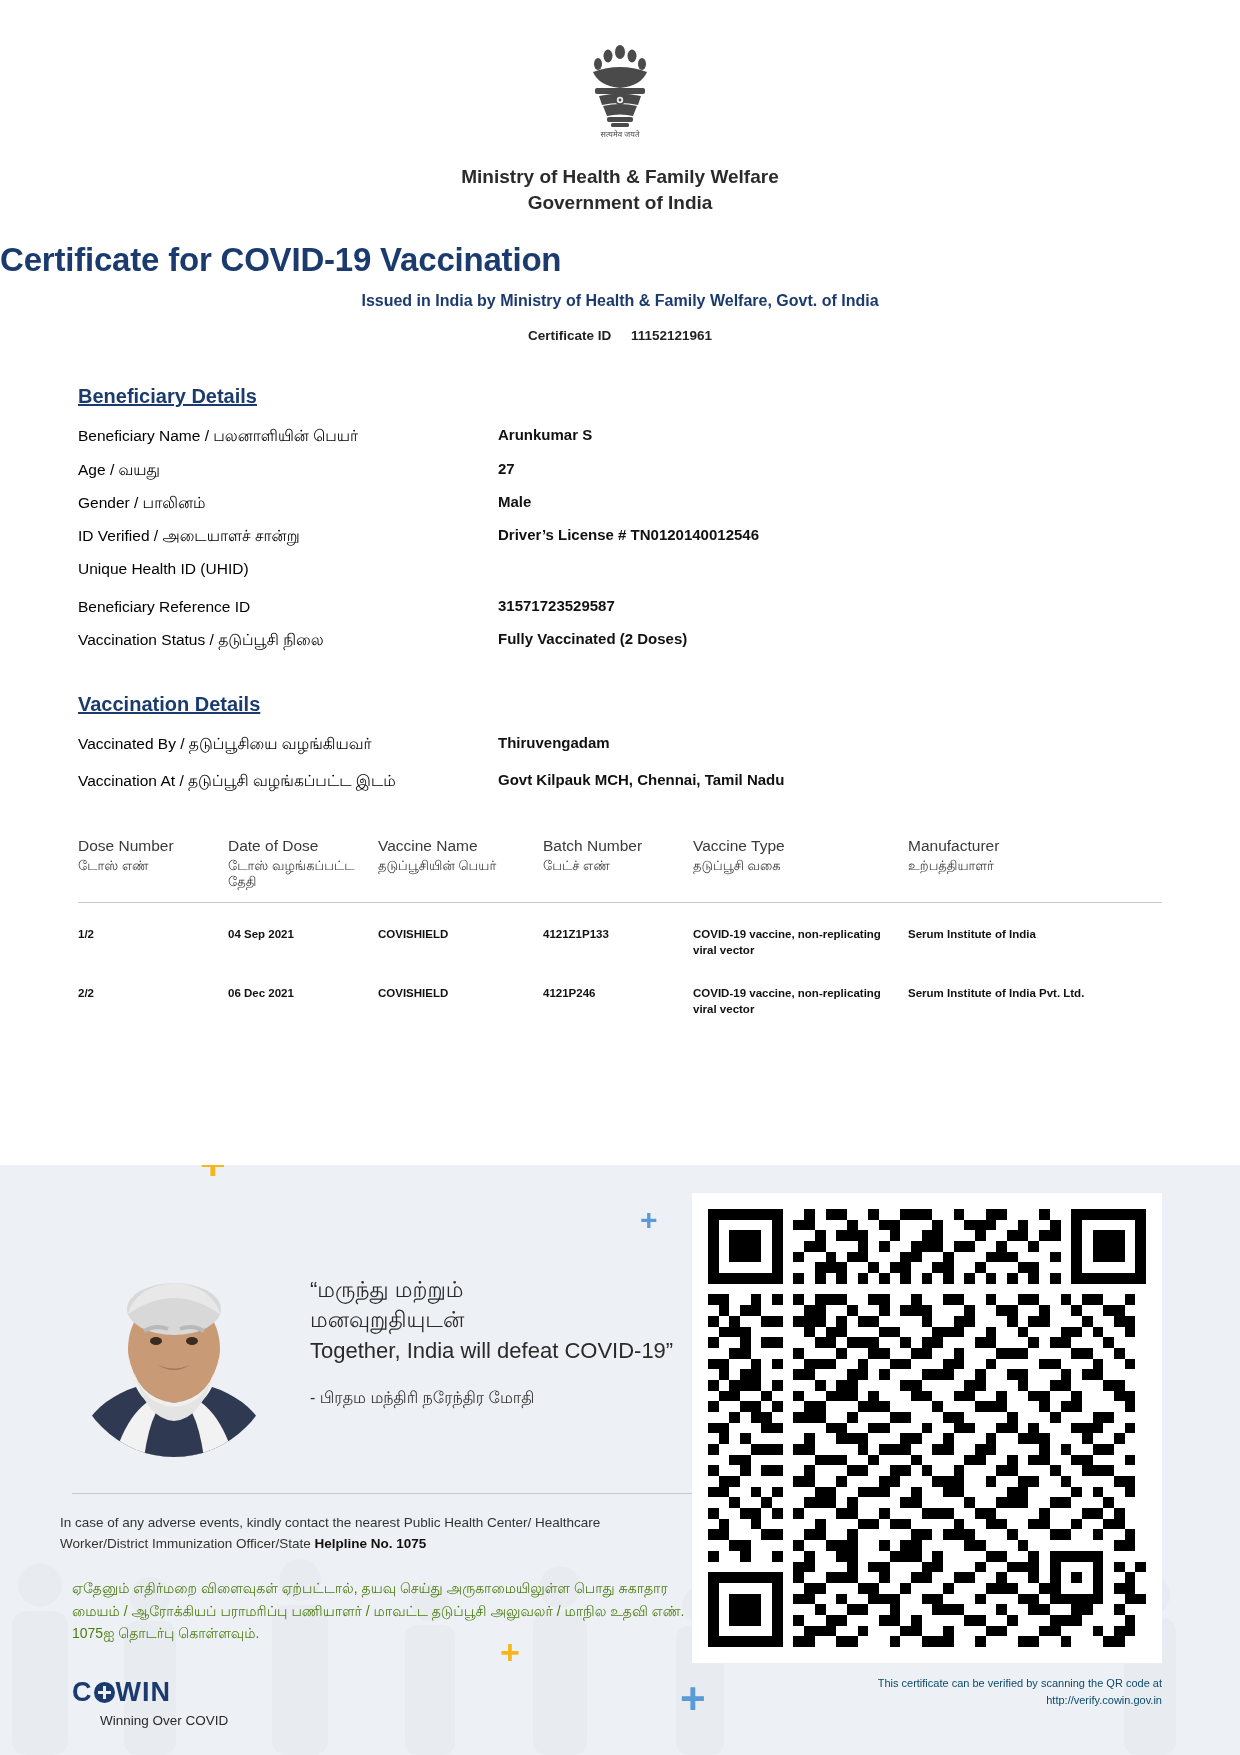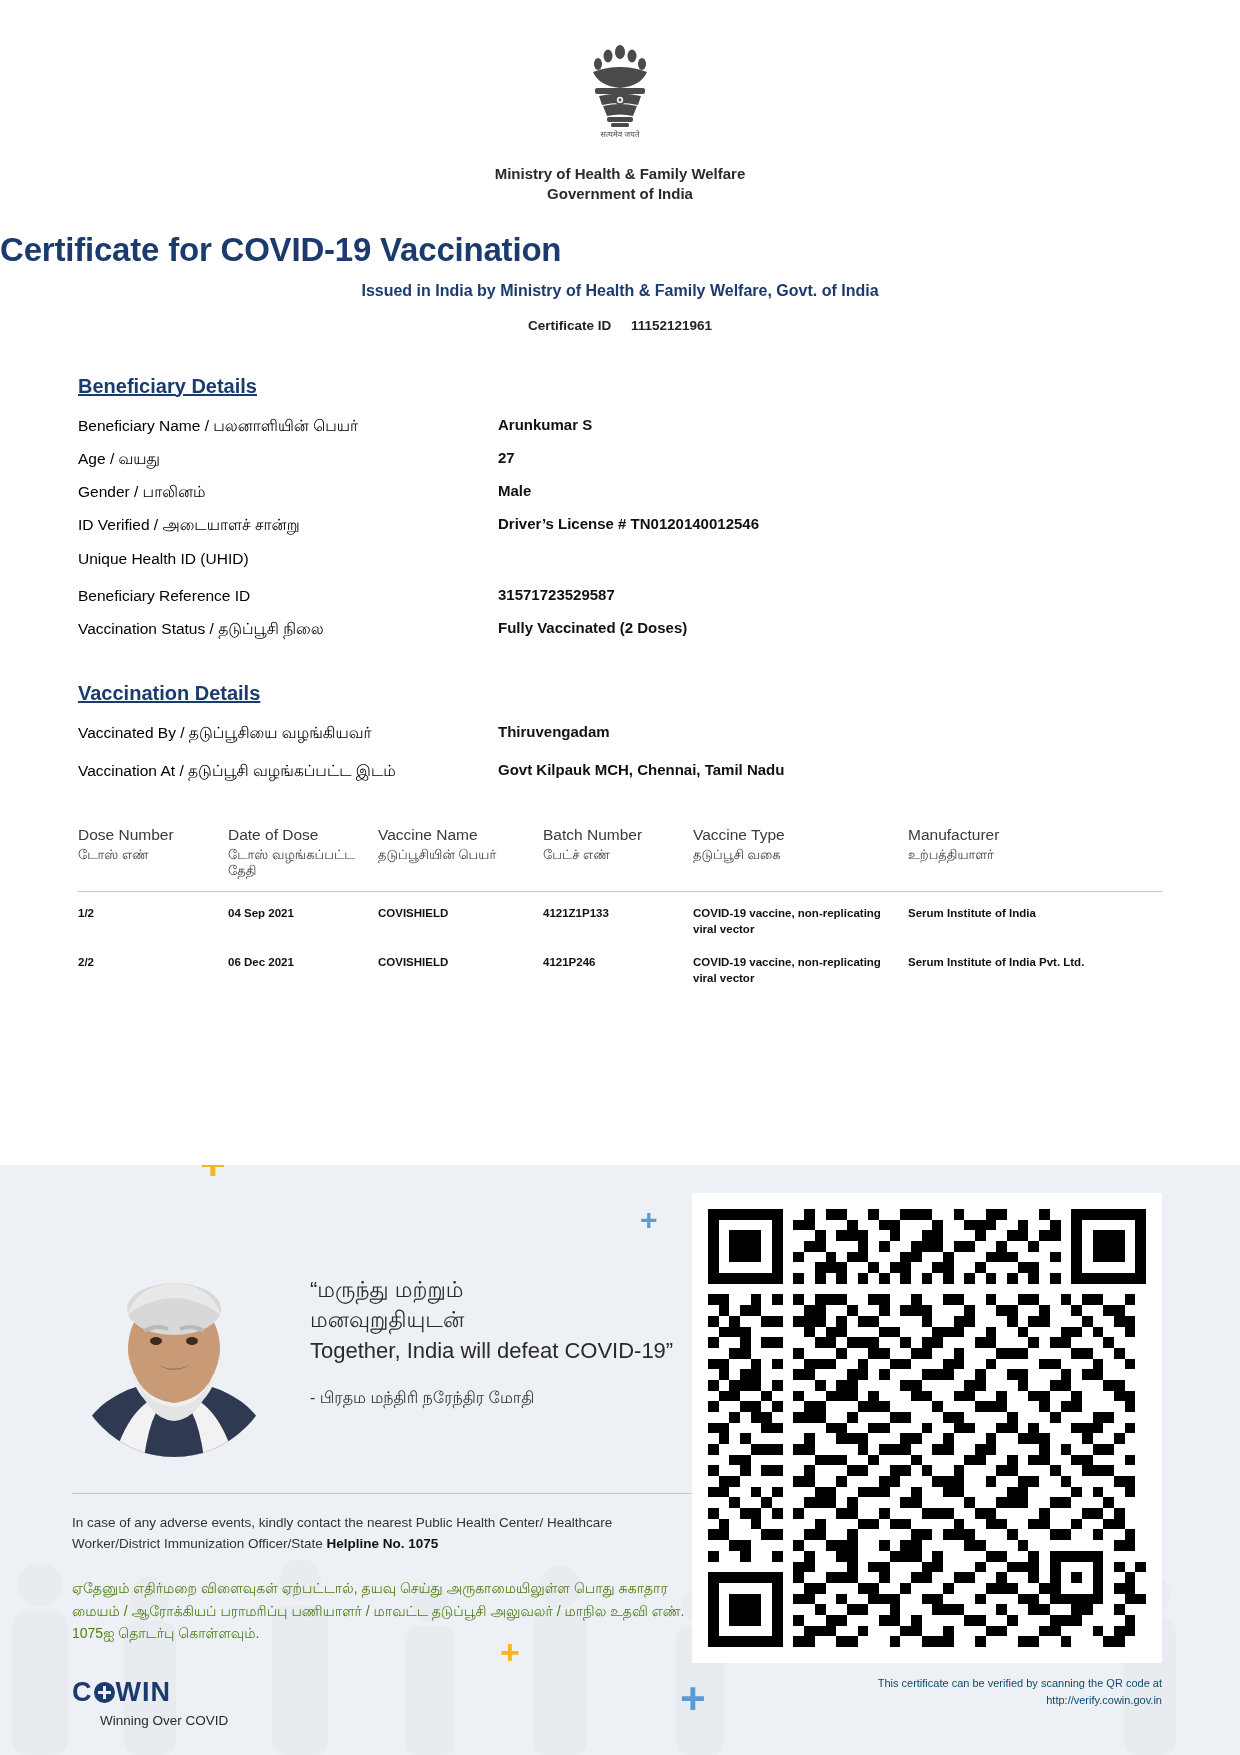--- a/index.html
+++ b/index.html
@@ -11,21 +11,21 @@
     color:#222;
     position:relative;
     overflow:hidden;
   }
 
   
   .emblem-wrap { text-align:center; padding-top:38px; }
   .emblem { width:78px; height:118px; display:inline-block; }
   .ministry {
     text-align:center;
-    font-size:15px;
+    font-size:19px;
     font-weight:bold;
     color:#2b2b2b;
     line-height:1.35;
     margin-top:4px;
   }
   .cert-title {
     font-size:33px;
     font-weight:bold;
     color:#1b3b6f;
     margin-top:26px;
@@ -91,21 +91,21 @@
   .dose-table th .ta {
     display:block;
     font-size:13px;
     margin-top:3px;
     line-height:1.25;
   }
   .dose-table td {
     font-size:11.5px;
     font-weight:bold;
     color:#111;
-    padding:14px 8px 4px 0;
+    padding:24px 8px 4px 0;
     vertical-align:top;
     line-height:1.35;
   }
   .c-dose { width:150px; }
   .c-date { width:150px; }
   .c-name { width:165px; }
   .c-batch { width:150px; }
   .c-type { width:215px; }
   .c-manu { width:auto; }
 
@@ -153,21 +153,21 @@
     margin-top:22px;
   }
   .divider {
     position:absolute;
     left:72px; top:328px;
     width:640px;
     border-top:1px solid #c2c8cf;
   }
   .adverse {
     position:absolute;
-    left:72px; top:348px;
+    left:60px; top:348px;
     width:600px;
     font-size:13.5px;
     color:#333;
     line-height:1.55;
   }
   .adverse b { color:#111; }
   .adverse-ta {
     position:absolute;
     left:72px; top:412px;
     width:620px;

